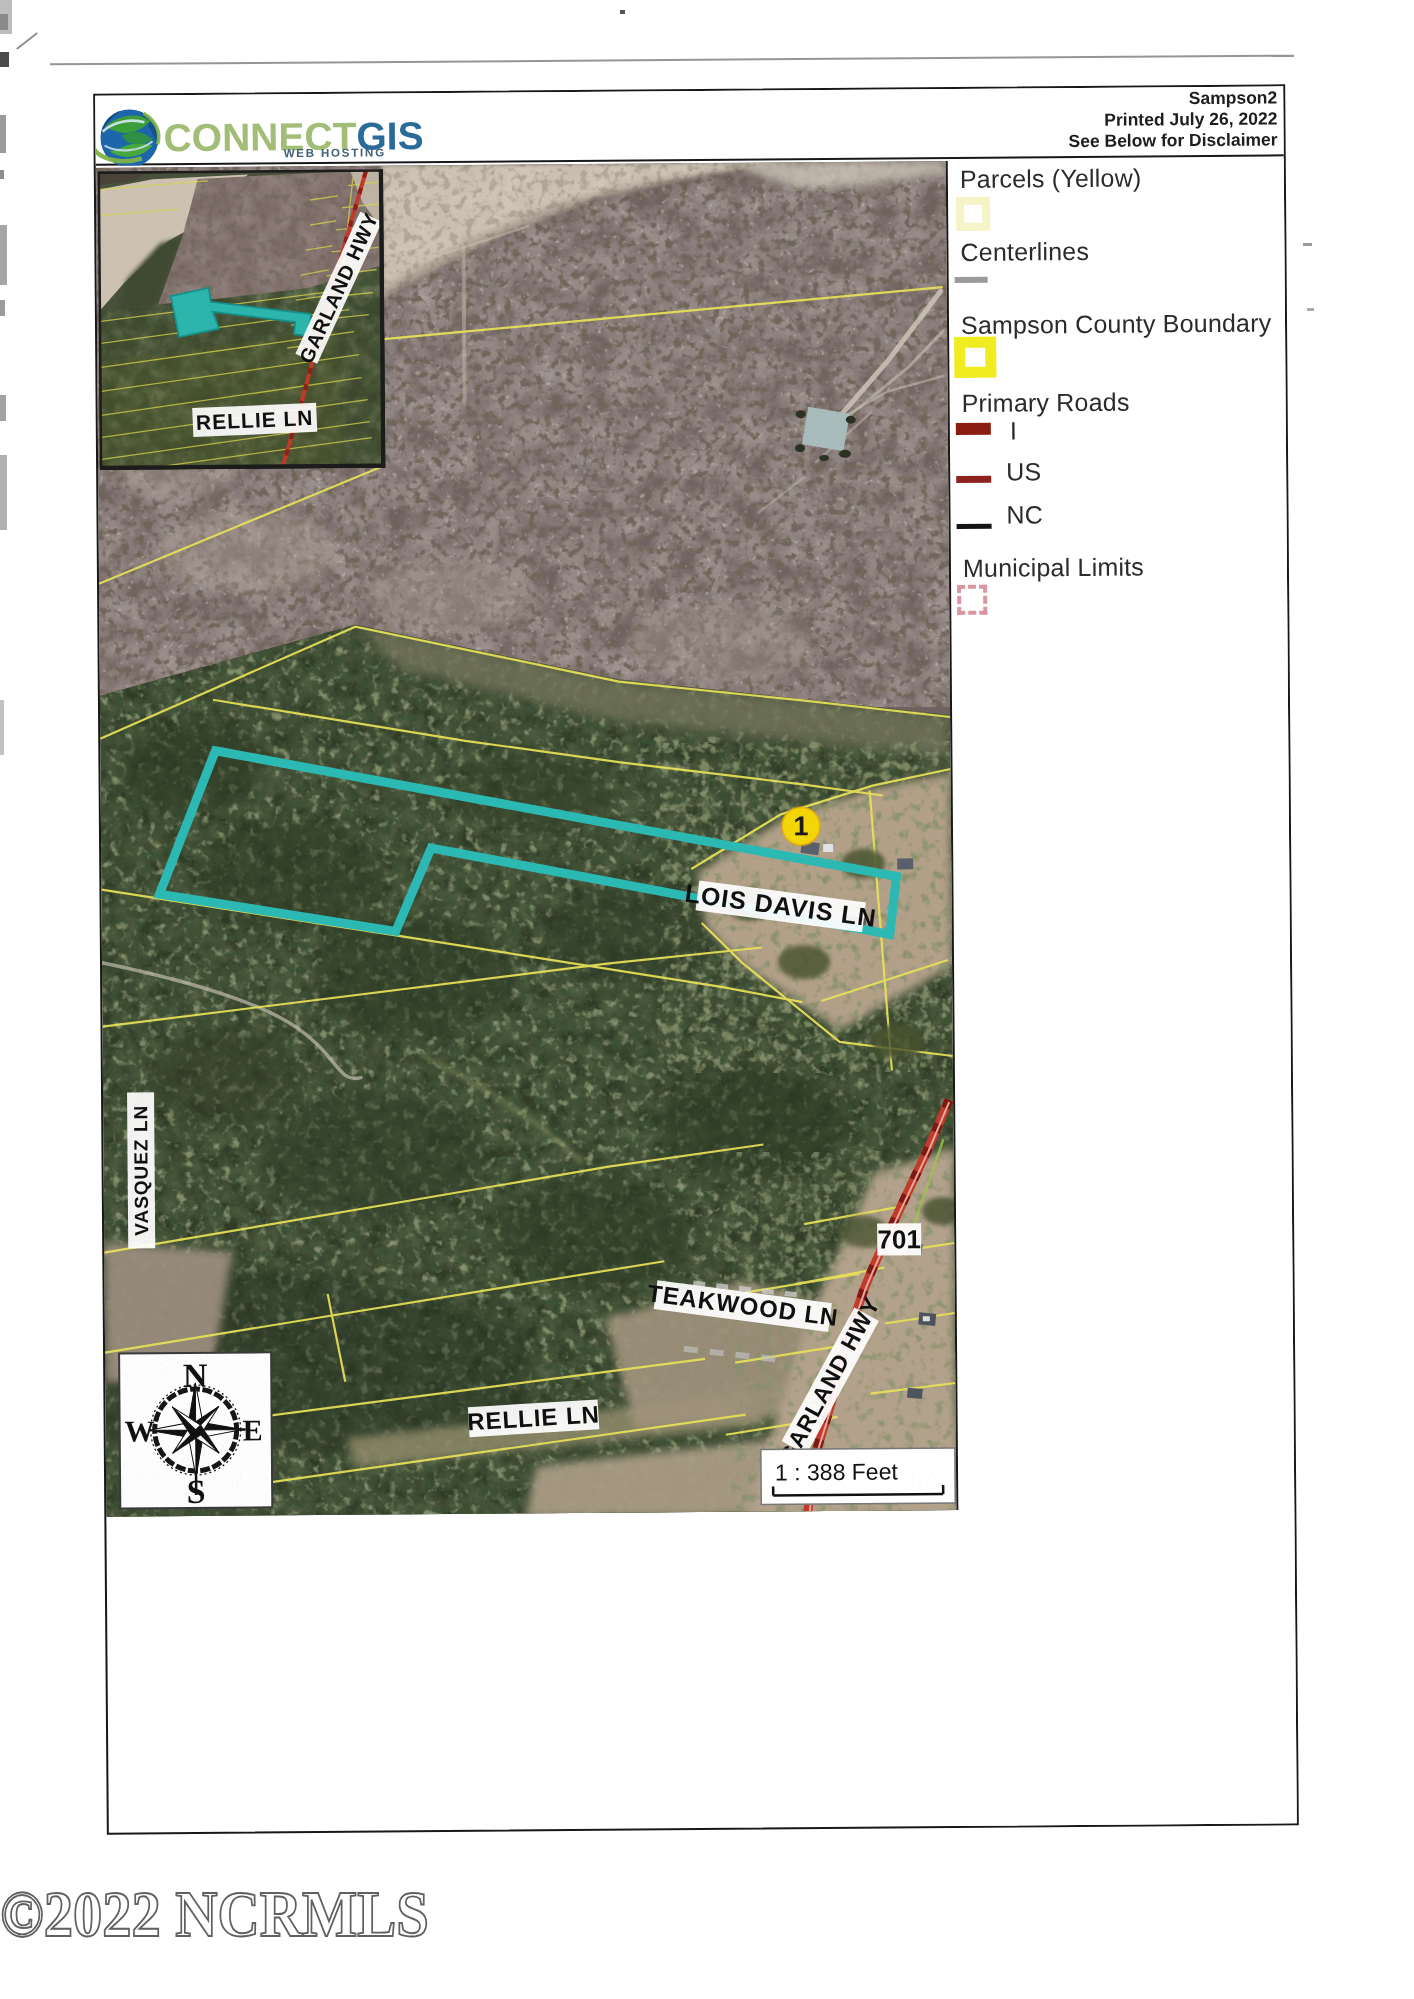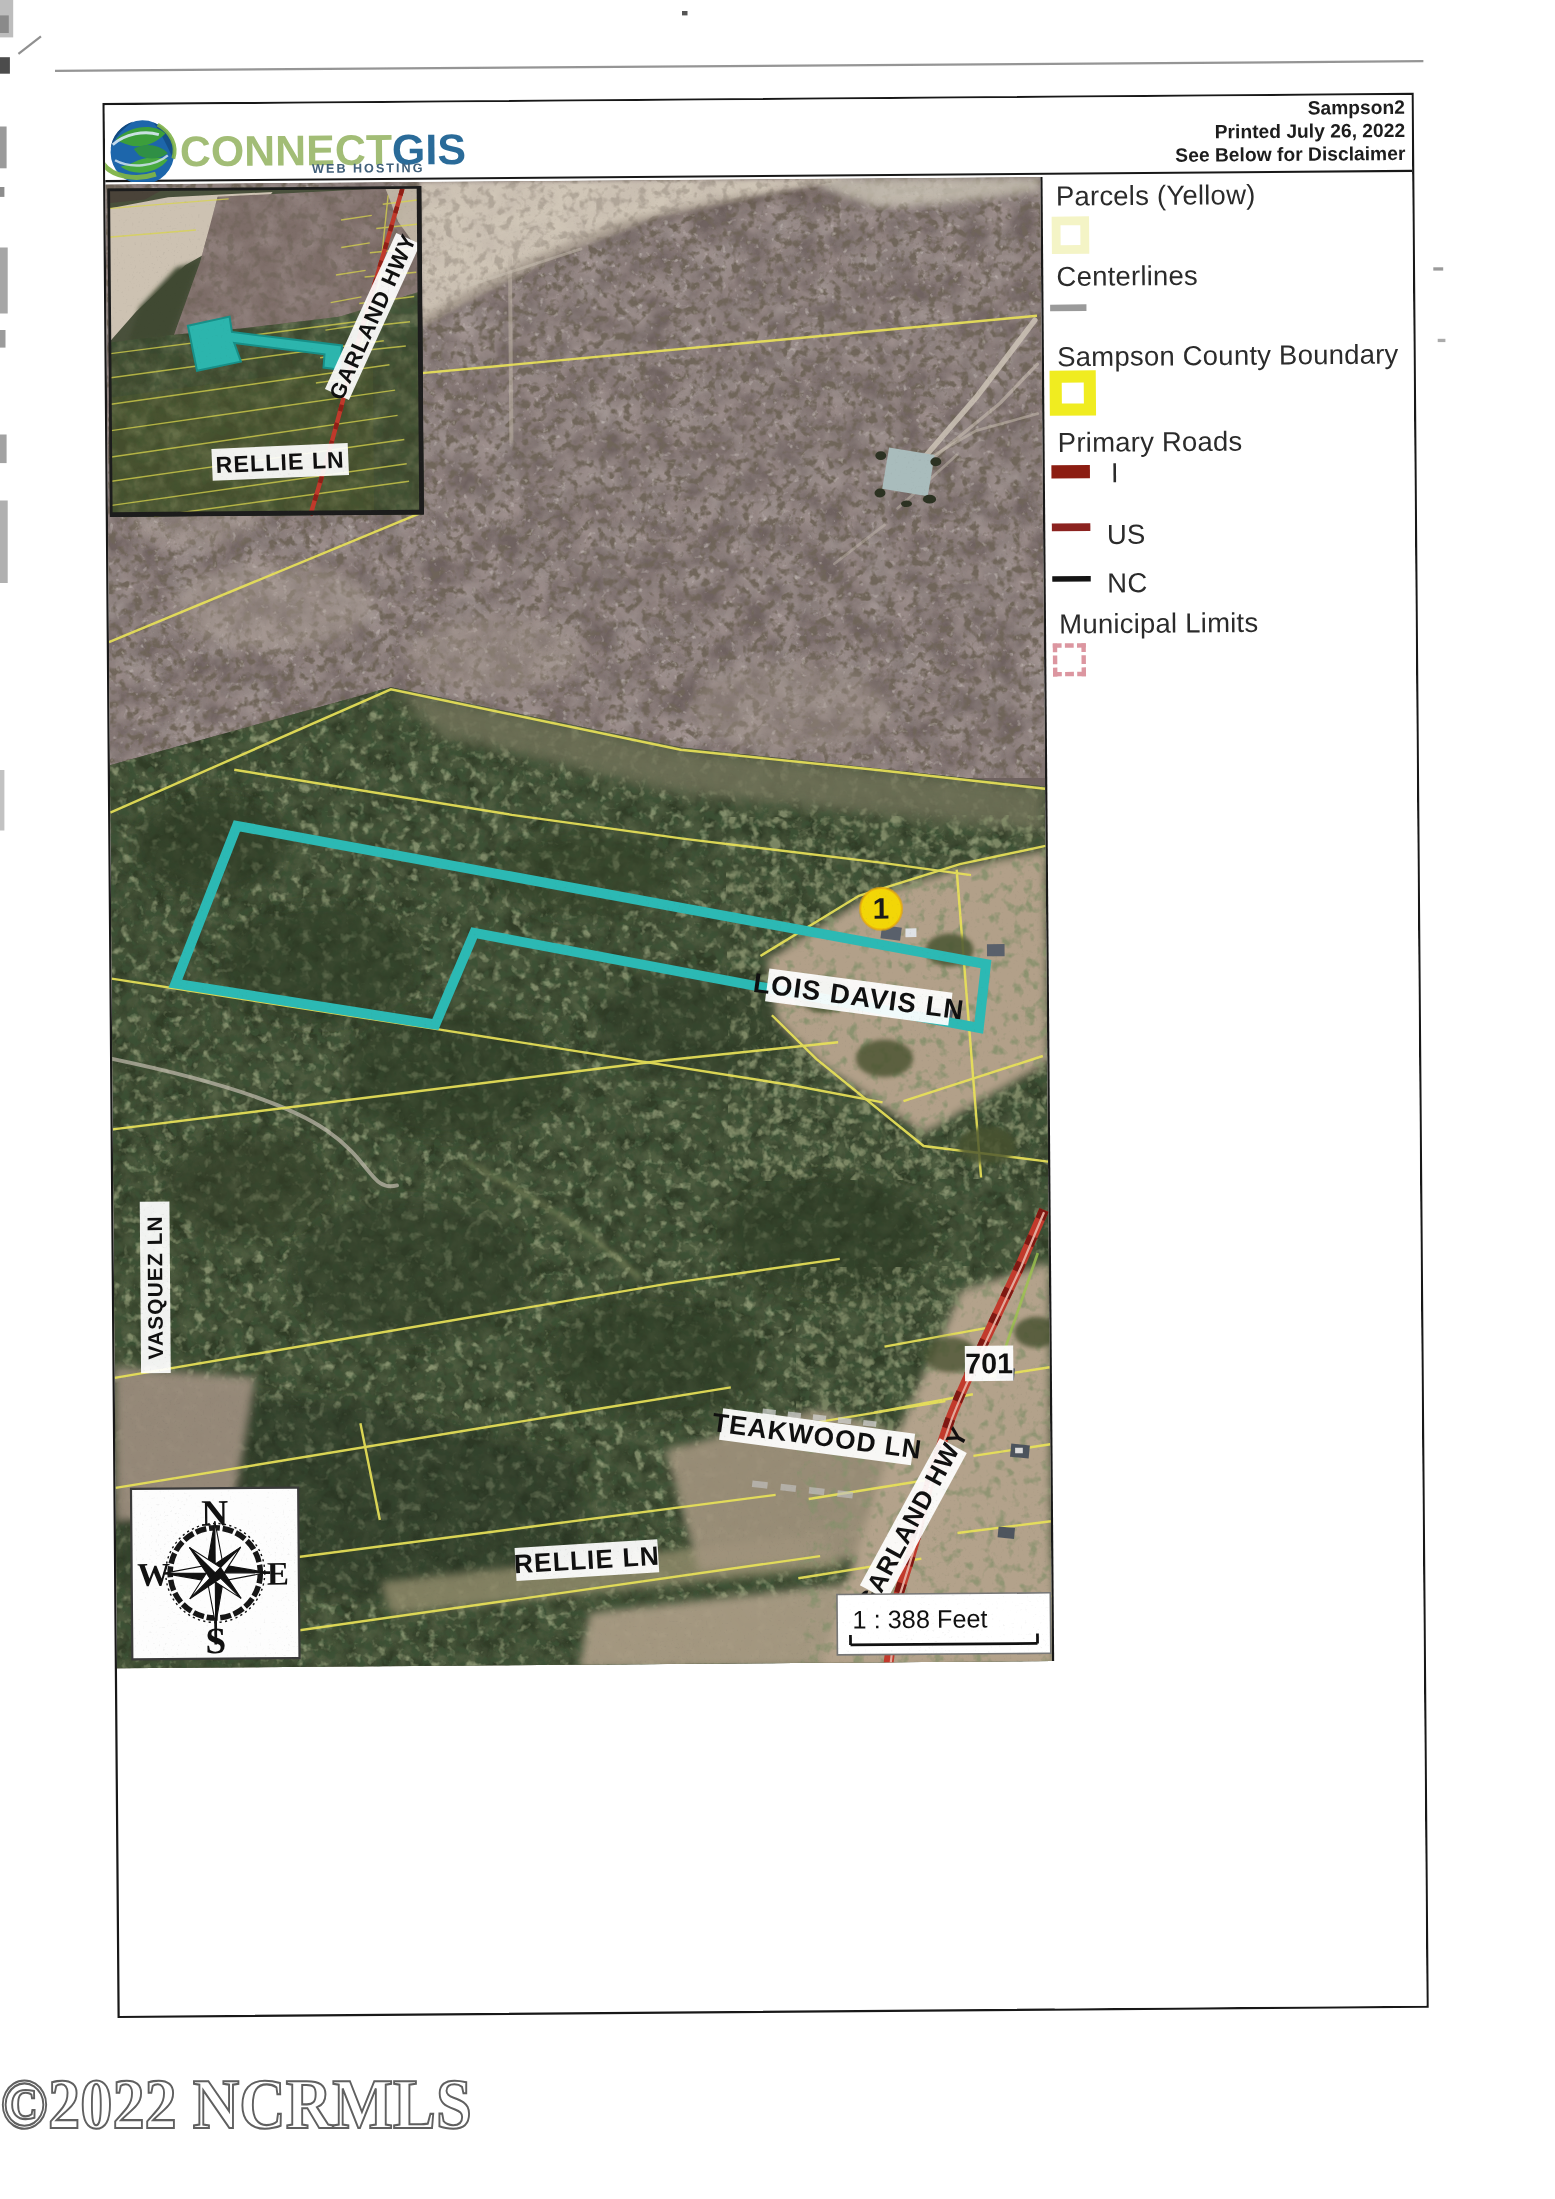--- a/index.html
+++ b/index.html
@@ -59,23 +59,23 @@
       <div class="lg" style="top:4px">Parcels (Yellow)</div>
       <div style="position:absolute;left:10px;top:36px;width:34px;height:34px;border:8px solid #f4f4c6;background:#fff"></div>
       <div class="lg" style="top:77px">Centerlines</div>
       <div style="position:absolute;left:8px;top:116px;width:33px;height:6px;background:#9a9a9a"></div>
       <div class="lg" style="top:150px">Sampson County Boundary</div>
       <div style="position:absolute;left:7px;top:176px;width:42px;height:41px;border:11px solid #f0ec20;background:#fff"></div>
       <div class="lg" style="top:228px">Primary Roads</div>
       <div style="position:absolute;left:8px;top:262px;width:35px;height:12px;background:#8c1d12"></div>
       <div class="lg" style="left:62px;top:256px">I</div>
       <div style="position:absolute;left:8px;top:315px;width:35px;height:7px;background:#8c2320"></div>
-      <div class="lg" style="left:58px;top:312px">US</div>
+      <div class="lg" style="left:58px;top:297px">US</div>
       <div style="position:absolute;left:8px;top:363px;width:35px;height:5px;background:#141414"></div>
-      <div class="lg" style="left:58px;top:356px">NC</div>
+      <div class="lg" style="left:58px;top:340px">NC</div>
       <div class="lg" style="top:393px">Municipal Limits</div>
       <div style="position:absolute;left:8px;top:424px;width:30px;height:30px;border:4px dashed #dc96a0"></div>
     </div>
     <div id="sep"></div>
     <svg id="map" width="850" height="1349" viewBox="0 0 850 1349">
       <defs>
         <filter id="b2">
             <feGaussianBlur stdDeviation="2"></feGaussianBlur>
           </filter>
         <filter id="b4">

